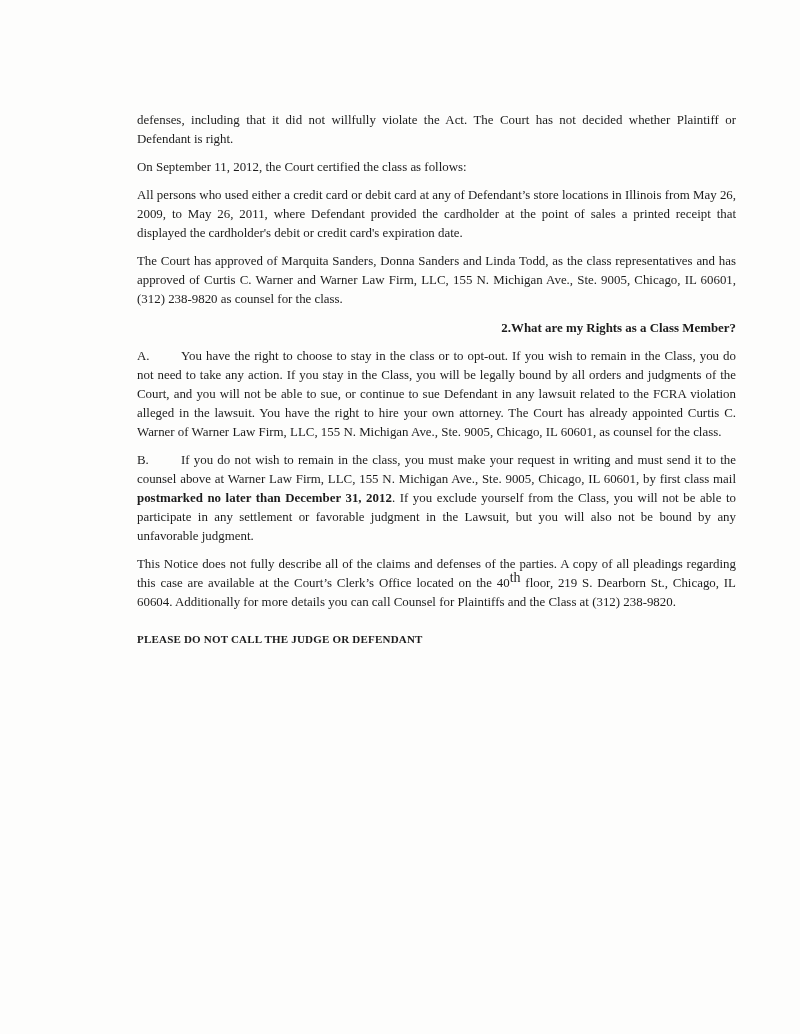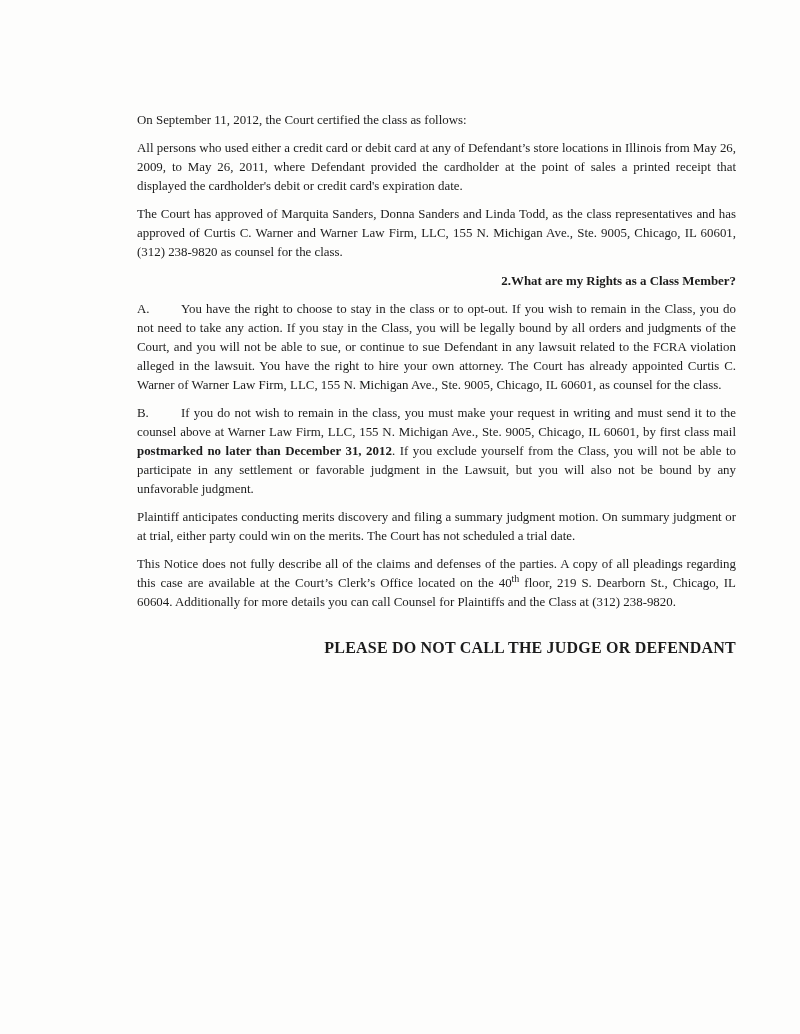--- a/index.html
+++ b/index.html
@@ -39,60 +39,60 @@
     display: inline-block;
     width: 48px;
     font-weight: bold;
   }
   .sub-label {
     display: inline-block;
     width: 44px;
   }
   .bold-inline { font-weight: bold; }
   sup {
-    font-size: 10px;
+    font-size: 14px;
     line-height: 0;
     vertical-align: super;
   }
   .footer-notice {
-    margin-top: 26px;
-    text-align: right;
+    margin-top: 18px;
+    text-align: left;
     font-weight: bold;
-    font-size: 16px;
+    font-size: 11px;
     letter-spacing: 0.2px;
     white-space: nowrap;
   }
 </style>
 </head>
 <body>
 
 <div class="page">
   <div class="content">
 
+    <p>defenses, including that it did not willfully violate the Act.  The Court has not decided whether Plaintiff or Defendant is right.</p>
 
     <p class="no-justify">On September 11, 2012, the Court certified the class as follows:</p>
 
     <p>All persons who used either a credit card or debit card at any of Defendant’s store locations in Illinois from May 26, 2009, to May 26, 2011, where Defendant provided the cardholder at the point of sales a printed receipt that displayed the cardholder's debit or credit card's expiration date.</p>
 
     <p>The Court has approved of Marquita Sanders, Donna Sanders and Linda Todd, as the class representatives and has approved of Curtis C. Warner and Warner Law Firm, LLC, 155 N. Michigan Ave., Ste. 9005, Chicago, IL 60601, (312) 238-9820 as counsel for the class.</p>
 
     <div class="heading">
       <span class="num">2.</span><span>What are my Rights as a Class Member?</span>
     </div>
 
     <p>
       <span class="sub-label">A.</span><span>You have the right to choose to stay in the class or to opt-out.  If you wish to remain in the Class, you do not need to take any action.  If you stay in the Class, you will be legally bound by all orders and judgments of the Court, and you will not be able to sue, or continue to sue Defendant in any lawsuit related to the FCRA violation alleged in the lawsuit.  You have the right to hire your own attorney.  The Court has already appointed Curtis C. Warner of Warner Law Firm, LLC, 155 N. Michigan Ave., Ste. 9005, Chicago, IL 60601, as counsel for the class.</span>
     </p>
 
     <p>
       <span class="sub-label">B.</span><span>If you do not wish to remain in the class, you must make your request in writing and must send it to the counsel above at Warner Law Firm, LLC, 155 N. Michigan Ave., Ste. 9005, Chicago, IL 60601, by first class mail </span><span class="bold-inline">postmarked no later than December 31, 2012</span><span>.  If you exclude yourself from the Class, you will not be able to participate in any settlement or favorable judgment in the Lawsuit, but you will also not be bound by any unfavorable judgment.</span>
     </p>
 
 
-    <p>Plaintiff anticipates conducting merits discovery and filing a summary judgment motion. On summary judgment or at trial, either party could win on the merits.  The Court has not scheduled a trial date.</p>
 
 
     <p>
       <span>This Notice does not fully describe all of the claims and defenses of the parties. A copy of all pleadings regarding this case are available at the Court’s Clerk’s Office located on the 40</span><sup>th</sup><span> floor, 219 S. Dearborn St., Chicago, IL 60604. Additionally for more details you can call Counsel for Plaintiffs and the Class at (312) 238-9820.</span>
     </p>
 
     <div class="footer-notice">PLEASE DO NOT CALL THE JUDGE OR DEFENDANT</div>
 
   </div>
 </div>

